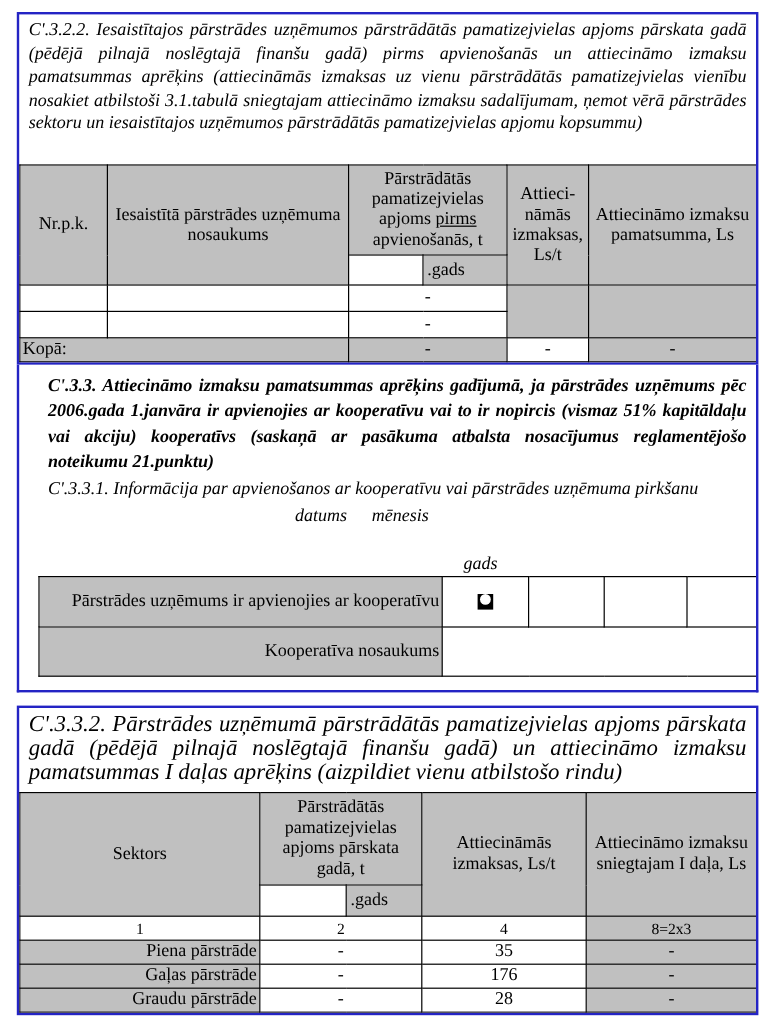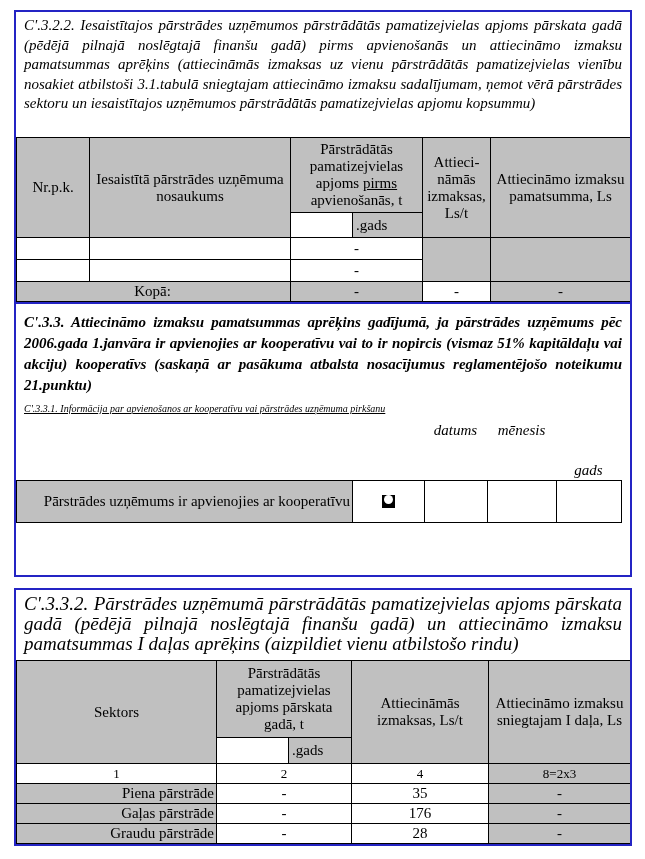--- a/index.html
+++ b/index.html
@@ -1,37 +1,37 @@
 <!DOCTYPE html>
 <html><head>
 <meta charset="utf-8">
 <style>
   html,body{margin:0;padding:0;background:#fff;}
   body{width:645px;height:859px;position:relative;font-family:"Liberation Serif","DejaVu Serif",serif;color:#000;}
   .box{position:absolute;left:14px;width:618px;border:2px solid #2424c4;box-sizing:border-box;background:#fff;overflow:hidden;}
   #box1{top:10px;height:294px;}
-  #box2{top:304px;height:273px;border-top:none;}
+  #box2{top:304px;height:273px;border-top:none;padding-left:16px;}
   #box3{top:588px;height:258px;}
   .para{padding:4px 8px 0 8px;text-align:justify;font-style:italic;font-size:15px;line-height:19.5px;}
   .para.bold{font-weight:bold;line-height:21px;padding-top:8px;}
   .para3{line-height:20px;font-size:19px;}
-  .subline{padding:2px 8px 0 8px;font-style:italic;font-size:10px;line-height:21px;white-space:nowrap;text-decoration:underline;}
+  .subline{padding:2px 8px 0 8px;font-style:italic;font-size:15px;line-height:21px;white-space:nowrap;}
   table{border-collapse:collapse;table-layout:fixed;}
   td{border:1px solid #000;font-size:15px;text-align:center;vertical-align:middle;padding:0 2px;overflow:hidden;}
   .t-bottom{position:absolute;bottom:0;left:0;}
   .gray{background:#c0c0c0;}
   .white{background:#fff;}
   .left{text-align:right;padding-left:5px;}
-  .right{text-align:center;padding-right:4px;}
+  .right{text-align:left;padding-right:4px;}
   .small{font-size:13px;}
   .u{text-decoration:underline;}
   .gads{text-align:left;padding-left:3px;}
   .chk{width:13px;height:13px;background:#000;margin:0 auto;position:relative;}
   .chk::after{content:"";position:absolute;left:2px;top:0;width:9px;height:9px;border-radius:50%;background:#fff;}
-  .date-labels{display:flex;justify-content:flex-end;width:605px;font-style:italic;font-size:15px;line-height:19px;margin-top:2px;}
+  .date-labels{display:flex;justify-content:center;width:605px;font-style:italic;font-size:15px;line-height:19px;margin-top:2px;}
   .date-labels span{display:inline-block;text-align:center;}
   .dl-1{width:63px;} .dl-2{width:69px;} .dl-3{width:65px;margin-top:40px;}
 </style>
 </head>
 <body>
 
 <div class="box" id="box1">
   <div class="para">C'.3.2.2.  Iesaistītajos pārstrādes uzņēmumos pārstrādātās pamatizejvielas apjoms pārskata gadā (pēdējā pilnajā noslēgtajā finanšu gadā) pirms apvienošanās un attiecināmo izmaksu pamatsummas aprēķins (attiecināmās izmaksas uz vienu pārstrādātās pamatizejvielas vienību nosakiet atbilstoši 3.1.tabulā sniegtajam attiecināmo izmaksu sadalījumam, ņemot vērā pārstrādes sektoru un iesaistītajos uzņēmumos pārstrādātās pamatizejvielas apjomu kopsummu)</div>
 
   <table class="t-bottom" style="width:614px;">
@@ -102,20 +102,24 @@
     <tbody>
         <tr style="height:42px">
       <td class="gray left">Pārstrādes uzņēmums ir apvienojies ar kooperatīvu</td>
       <td class="white">
         <div class="chk"></div>
       </td>
       <td class="white"></td>
       <td class="white"></td>
       <td class="white"></td>
     </tr>
+    <tr style="height:41px">
+      <td class="gray left">Kooperatīva nosaukums</td>
+      <td colspan="4" class="white"></td>
+    </tr>
   </tbody>
     </table>
 </div>
 
 <div class="box" id="box3">
   <div class="para para3">C'.3.3.2.  Pārstrādes uzņēmumā pārstrādātās pamatizejvielas apjoms pārskata gadā (pēdējā pilnajā noslēgtajā finanšu gadā) un attiecināmo izmaksu pamatsummas I daļas aprēķins (aizpildiet vienu atbilstošo rindu)</div>
 
   <table class="t-bottom" style="width:614px;">
     <colgroup>
       <col style="width:200px">

